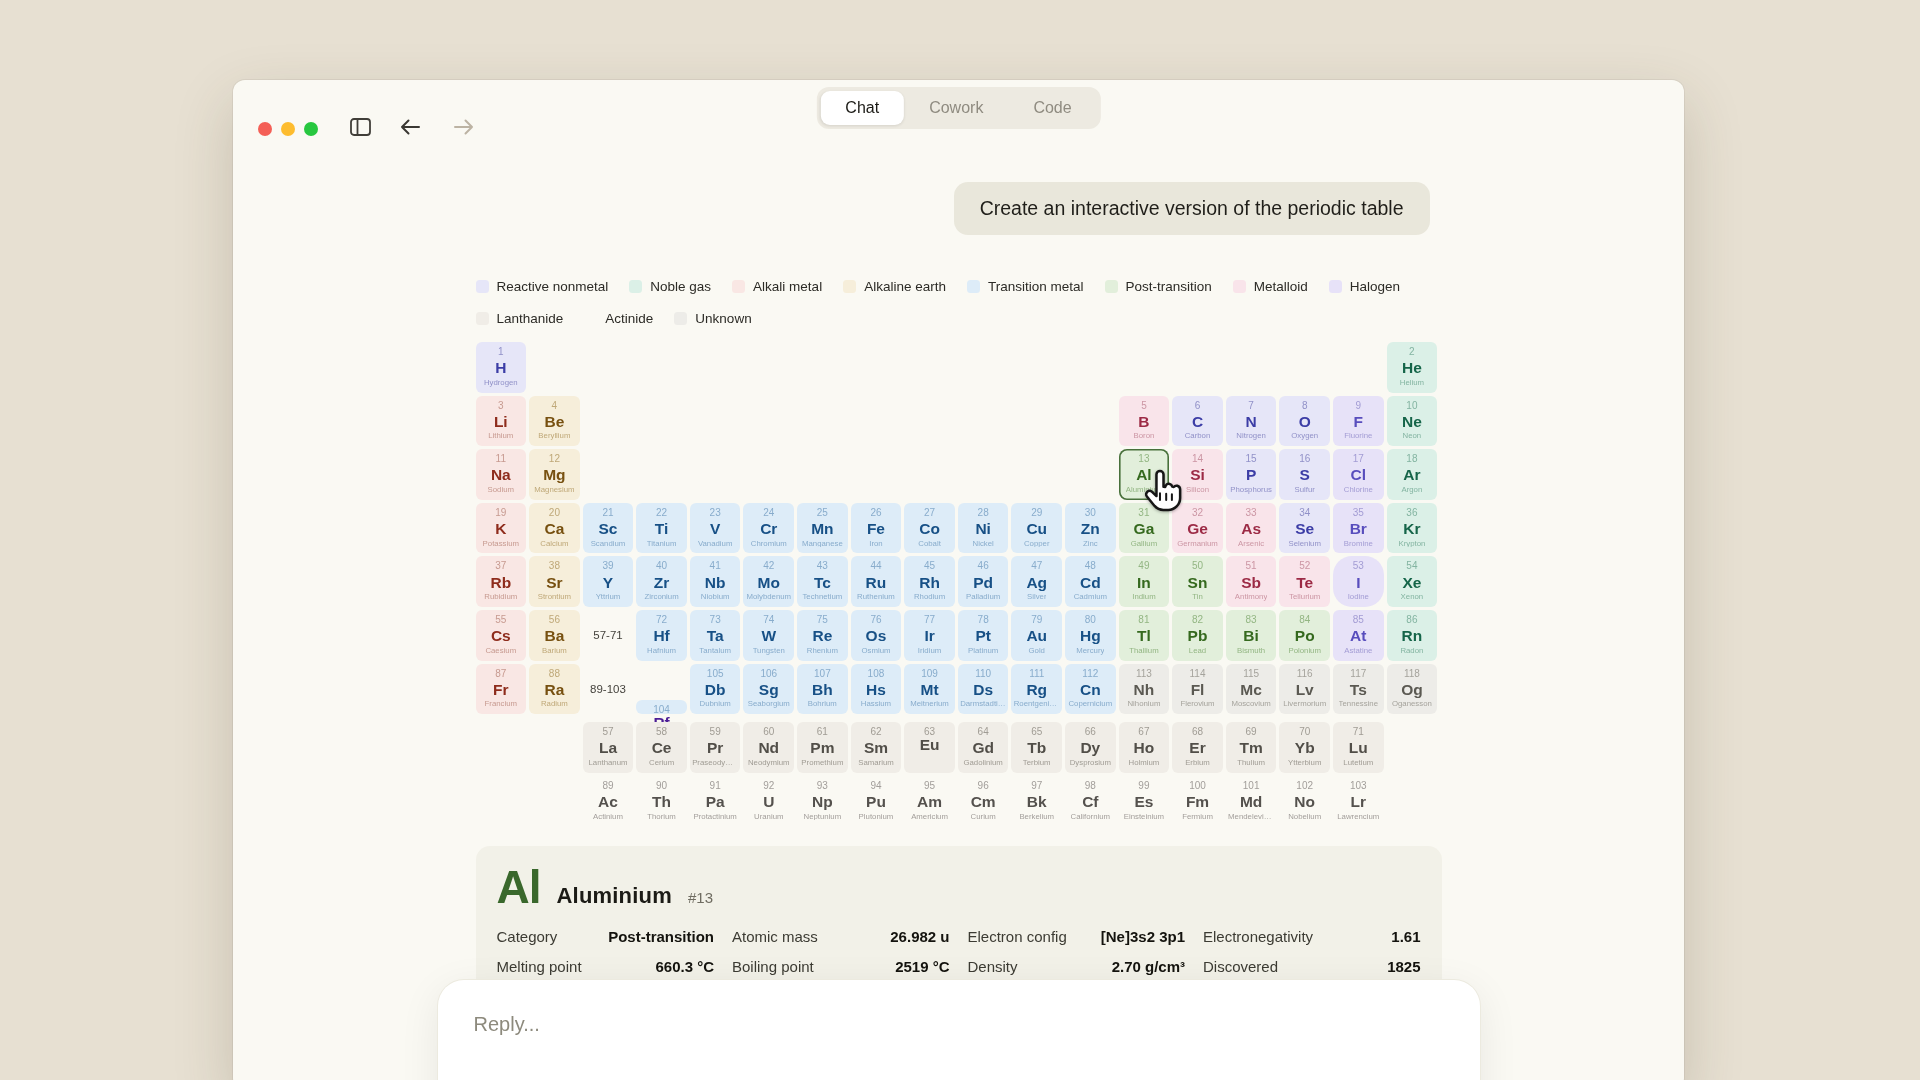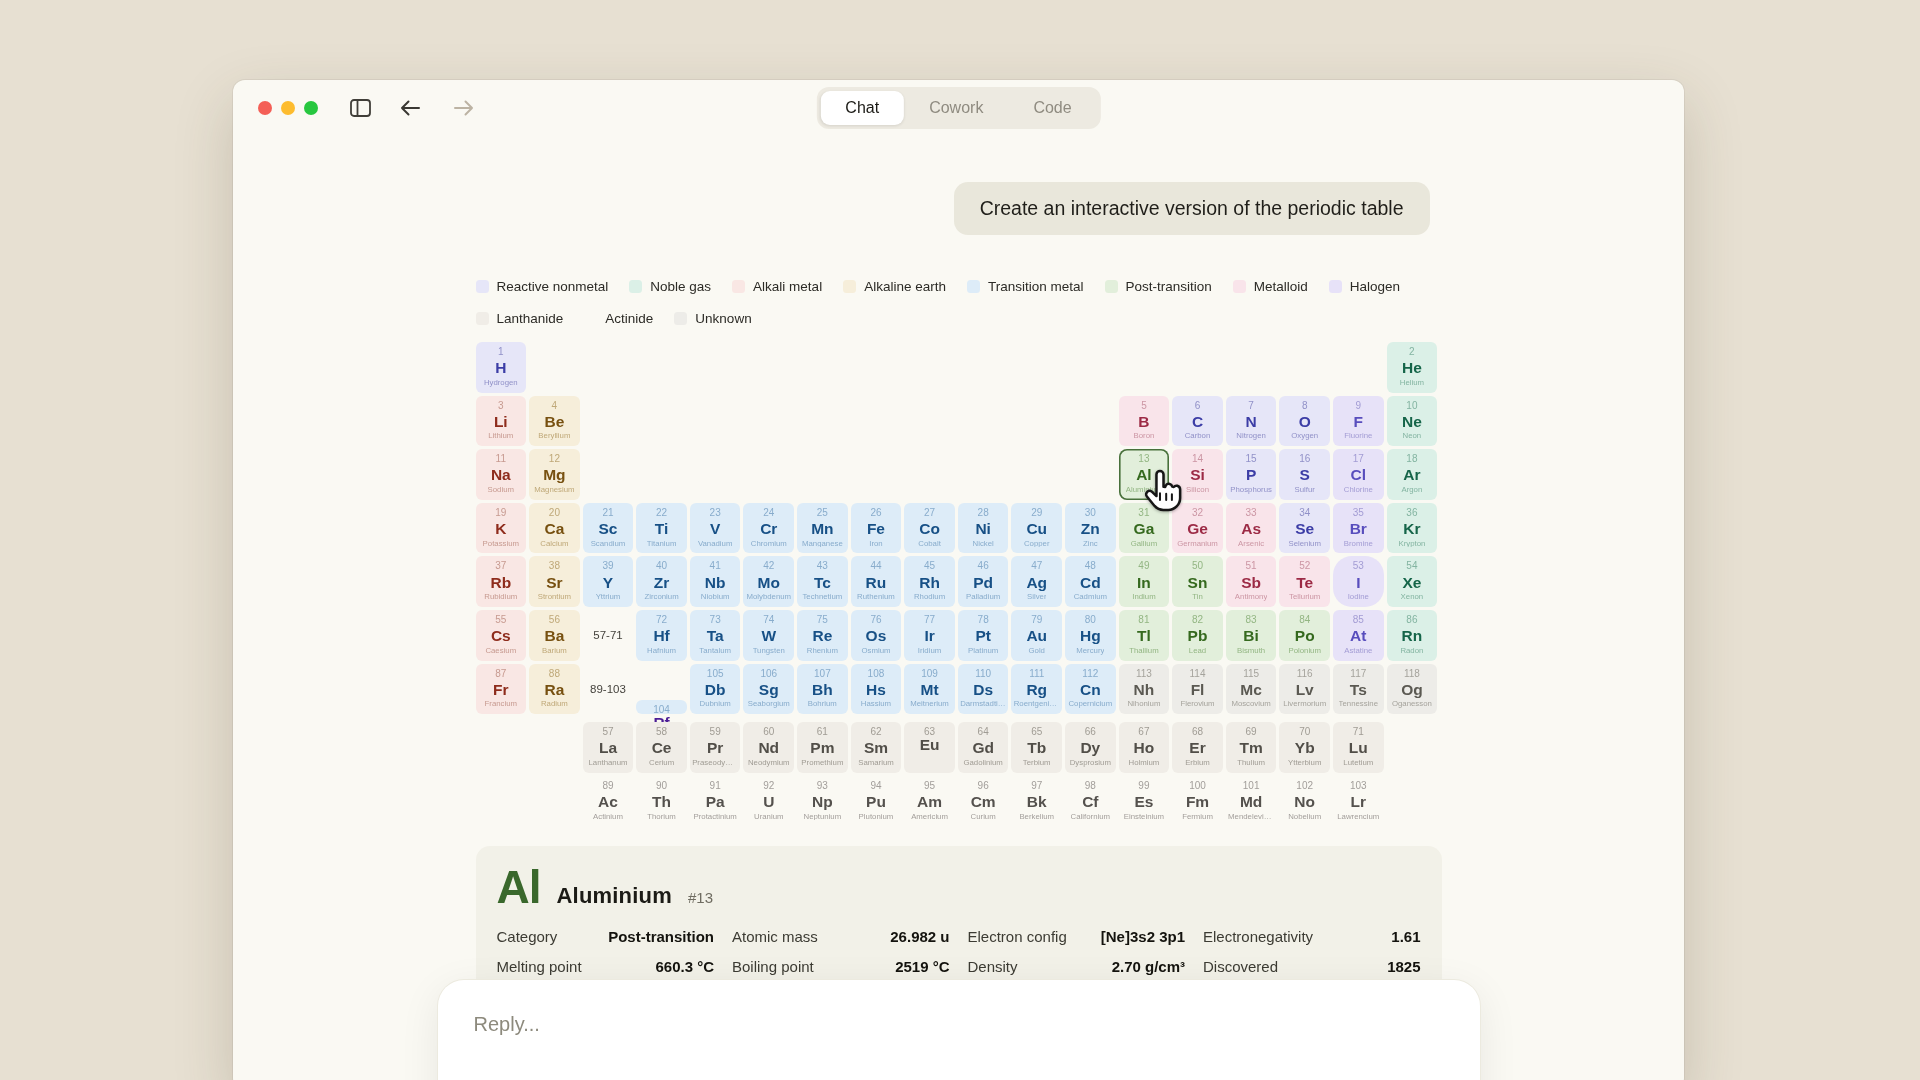--- a/index.html
+++ b/index.html
@@ -6,21 +6,21 @@
   html,body { width:1920px; height:1080px; overflow:hidden; }
   body { background:#e7e0d2; position:relative; font-family:"Liberation Sans", sans-serif; }
 
   .window {
     position:absolute; left:233px; top:80px; width:1451px; height:1010px;
     background:#faf9f3; border-radius:12px; overflow:hidden;
     box-shadow:0 22px 60px rgba(70,58,35,.20), 0 0 0 1px rgba(0,0,0,.05);
   }
 
   
-  .titlebar { height:56px; display:flex; align-items:center; padding:0 25px; position:relative; }
+  .titlebar { height:56px; display:flex; align-items:flex-end; padding:0 25px; position:relative; }
   .lights { display:flex; gap:9px; }
   .light { width:14px; height:14px; border-radius:50%; border:none; cursor:default; }
   .light.red { background:#f45f56; }
   .light.yellow { background:#fdbc2e; }
   .light.green { background:#27c73f; }
   .chrome-btn { background:none; border:none; display:flex; align-items:center; justify-content:center; }
   .sidebar-toggle { margin-left:32px; }
   .nav-arrows { display:flex; gap:32px; margin-left:28px; }
 
   .tab-bar {

